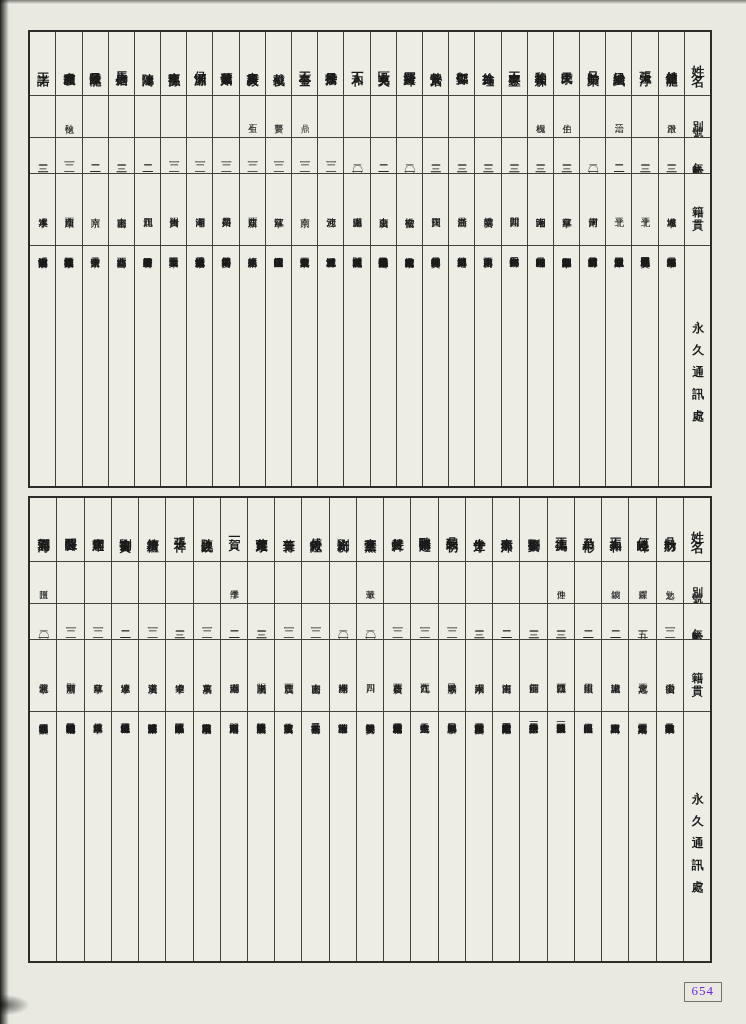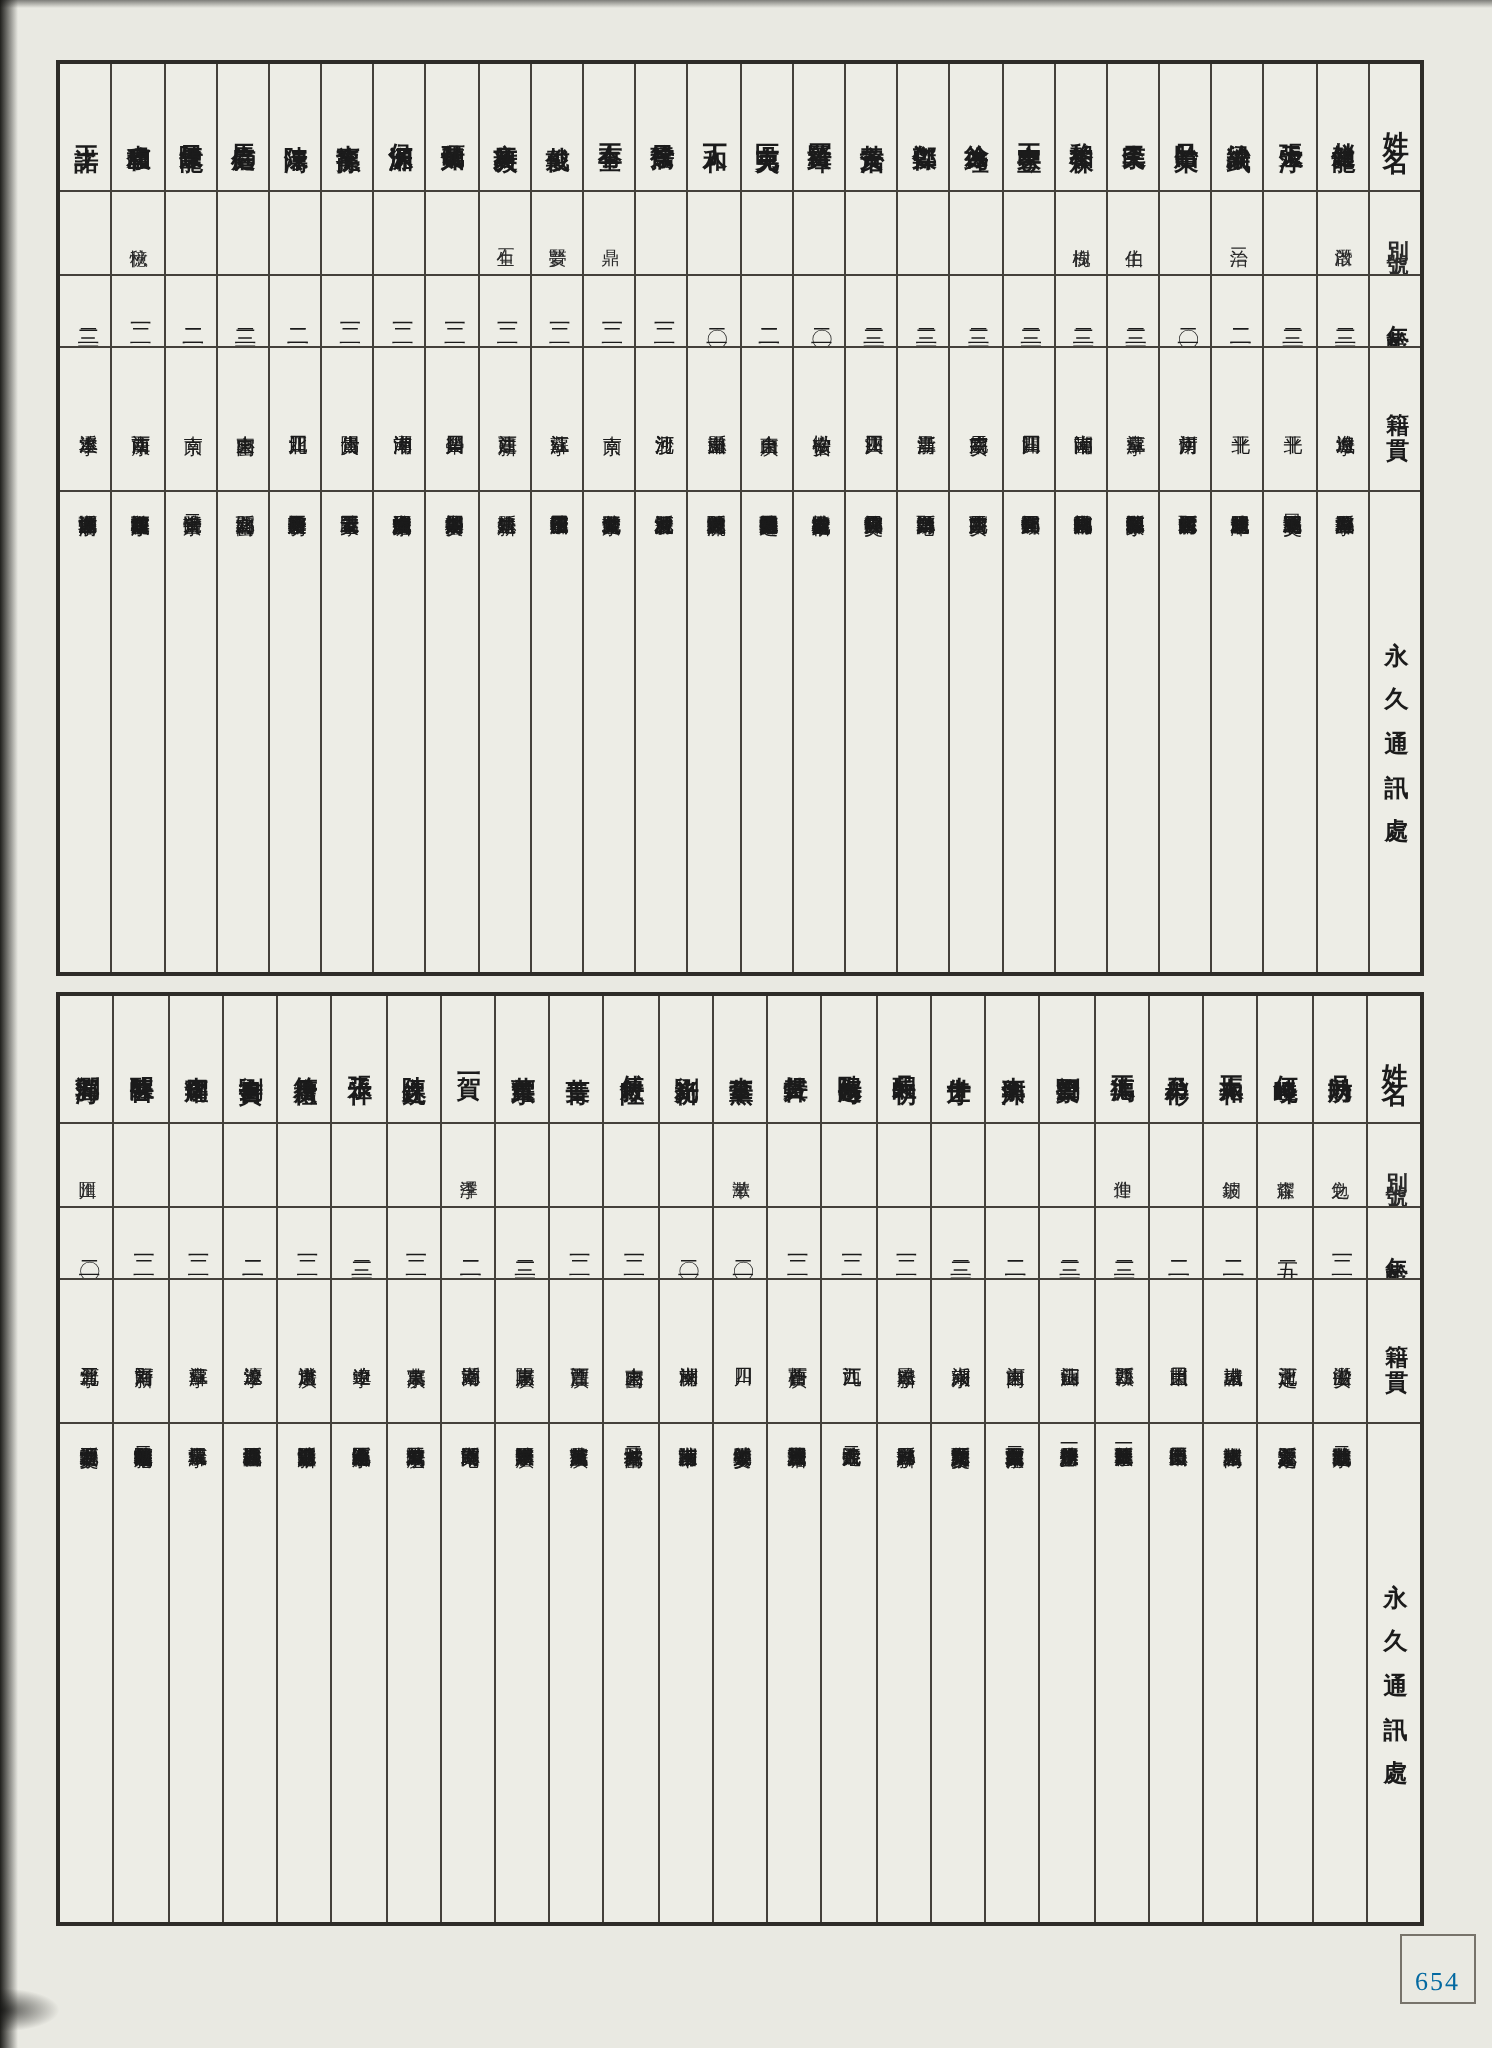--- a/index.html
+++ b/index.html
@@ -24,22 +24,22 @@
   .c-alias{height:42px;font-size:9px;color:#2a2a2a;}
   .c-age{height:36px;font-size:11px;}
   .c-native{height:72px;font-size:9.5px;}
   .c-addr{flex:1 1 auto;font-size:9.5px;justify-content:flex-start;padding:4px 1px;line-height:1.3;}
   .header .cell{font-weight:bold;}
   .header .c-name{font-size:13px;letter-spacing:9px;}
   .header .c-alias{font-size:11px;letter-spacing:5px;}
   .header .c-age{font-size:11px;letter-spacing:3px;}
   .header .c-native{font-size:11.5px;letter-spacing:13px;}
   .header .c-addr{font-size:12px;letter-spacing:22px;justify-content:center;padding:0;}
-  .page-number{position:absolute;right:8px;bottom:22px;font-size:13px;color:#0369a1;
-    border:1px solid #77736a;padding:15px 7px 2px;letter-spacing:1px;}
+  .page-number{position:absolute;right:24px;bottom:22px;font-size:13px;color:#6d28d9;
+    border:1px solid #77736a;padding:0 7px 2px;letter-spacing:1px;}
 </style>
 </head>
 <body>
 
 <div class="page">
   <div class="scan-edge-left"></div>
   <div class="scan-edge-top"></div>
   <div class="scan-blob"></div>
   <div class="dtable" id="table-top">
       <div class="col header">

